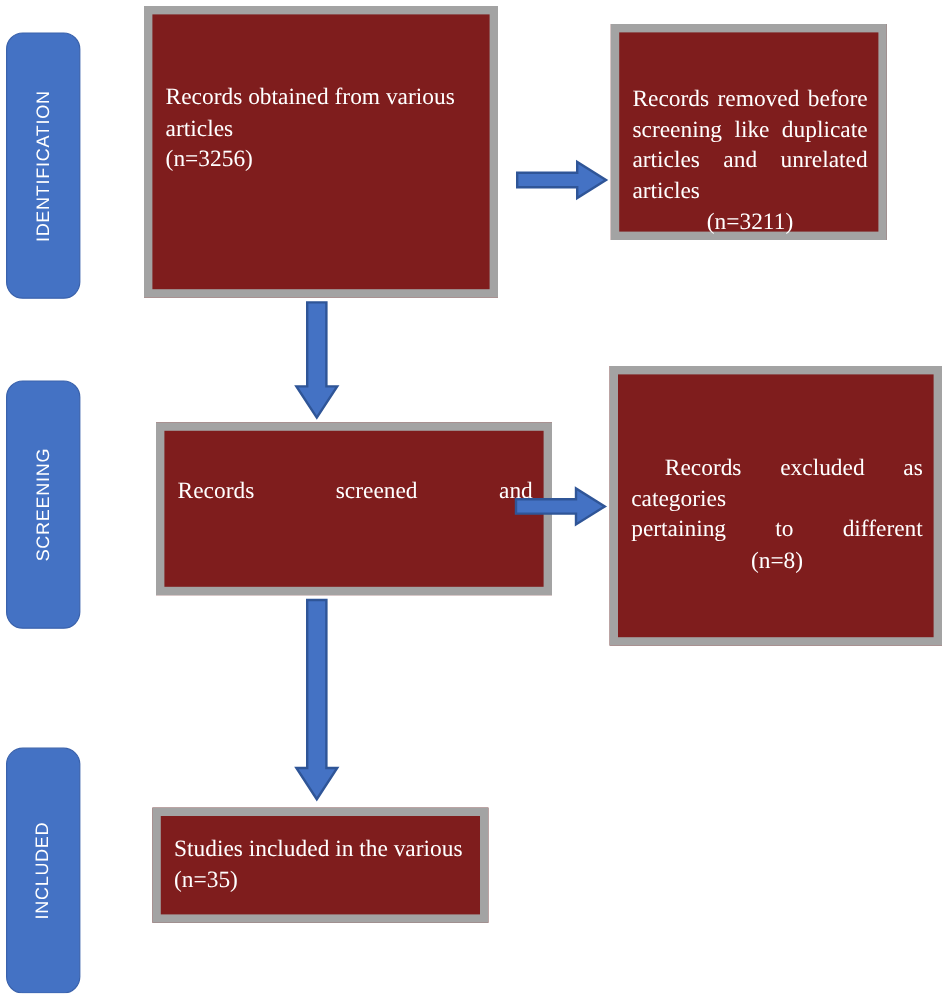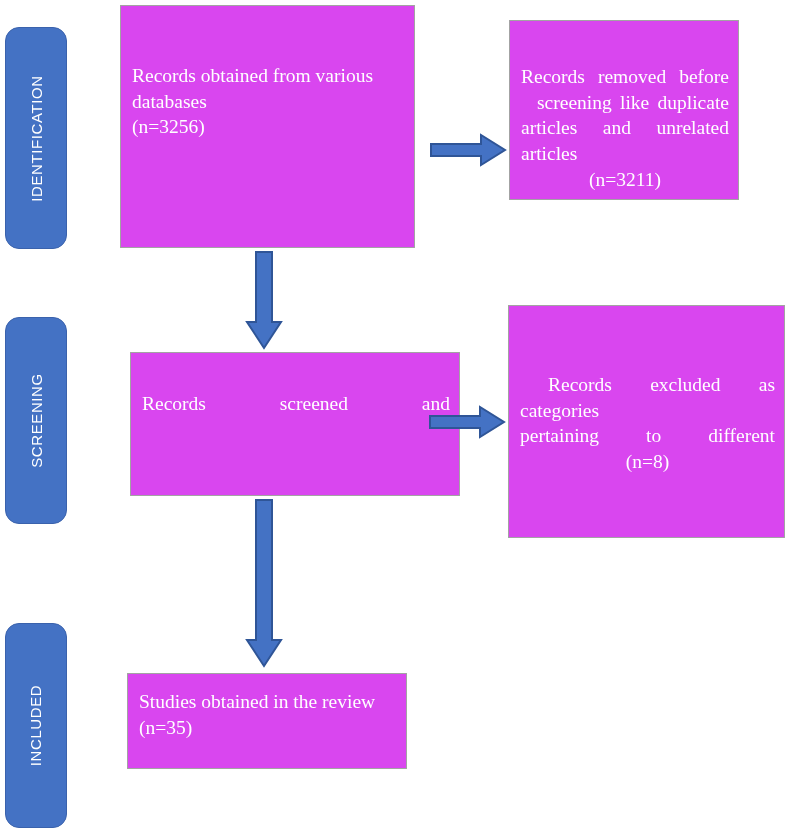--- a/index.html
+++ b/index.html
@@ -36,22 +36,22 @@
     font-size: 15px;
     font-weight: 400;
     letter-spacing: 0.6px;
     white-space: nowrap;
     transform: rotate(-90deg);
   }
 
   
   .flow-box {
     position: absolute;
-    background: #d946ef;
-    border: 1px solid #a3a3a3;
+    background: #7f1d1d;
+    border: 7px solid #a3a3a3;
     box-sizing: border-box;
     color: #FFFFFF;
   }
   .flow-box-text {
     position: absolute;
     left: 11px;
     right: 9px;
     color: #FFFFFF;
     font-family: "Liberation Serif", "DejaVu Serif", serif;
     font-size: 19.5px;
@@ -88,29 +88,29 @@
     <span class="stage-label-text">SCREENING</span>
   </div>
 
   <div class="stage-label" style="left:5px; top:623px; width:62px; height:205px;">
     <span class="stage-label-text">INCLUDED</span>
   </div>
 
   <div class="flow-box" style="left:120px; top:5px; width:295px; height:243px;">
     <div class="flow-box-text plain" style="top:57px;">
       <div>Records obtained from various</div>
-      <div>databases</div>
+      <div>articles</div>
       <div>(n=3256)</div>
     </div>
   </div>
 
   <div class="flow-box" style="left:509px; top:20px; width:230px; height:180px;">
     <div class="flow-box-text" style="top:43px;">
       <div style="text-align:justify; text-align-last:justify;">Records removed before</div>
-      <div style="text-align:justify; text-align-last:justify;margin-left:16px;">screening like duplicate</div>
+      <div style="text-align:justify; text-align-last:justify;">screening like duplicate</div>
       <div style="text-align:justify; text-align-last:justify;">articles and unrelated articles</div>
       <div class="lastline"> (n=3211)</div>
     </div>
   </div>
 
   <div class="flow-box" style="left:130px; top:352px; width:330px; height:144px;">
     <div class="flow-box-text" style="top:38px;">
       <div style="text-align:justify; text-align-last:justify;">Records screened and</div>
     </div>
   </div>
@@ -119,21 +119,21 @@
     <div class="flow-box-text" style="top:66px;">
       <div style="text-align:justify; text-align-last:justify;margin-left:28px;">Records excluded as</div>
       <div>categories</div>
       <div style="text-align:justify; text-align-last:justify;">pertaining to different</div>
       <div class="lastline"> (n=8)</div>
     </div>
   </div>
 
   <div class="flow-box" style="left:127px; top:673px; width:280px; height:96px;">
     <div class="flow-box-text plain" style="top:15px;">
-      <div>Studies obtained in the review</div>
+      <div>Studies included in the various</div>
       <div>(n=35)</div>
     </div>
   </div>
 
   <div class="arrow" style="left:431px; top:133px; width:76px; height:34px;">
     <svg width="76" height="34" viewBox="0 0 76 34">
       <polygon points="0,11 50,11 50,2 74,17 50,32 50,23 0,23" fill="#4472C4" stroke="#2F5597" stroke-width="2" stroke-linejoin="miter"></polygon>
     </svg>
   </div>
 

